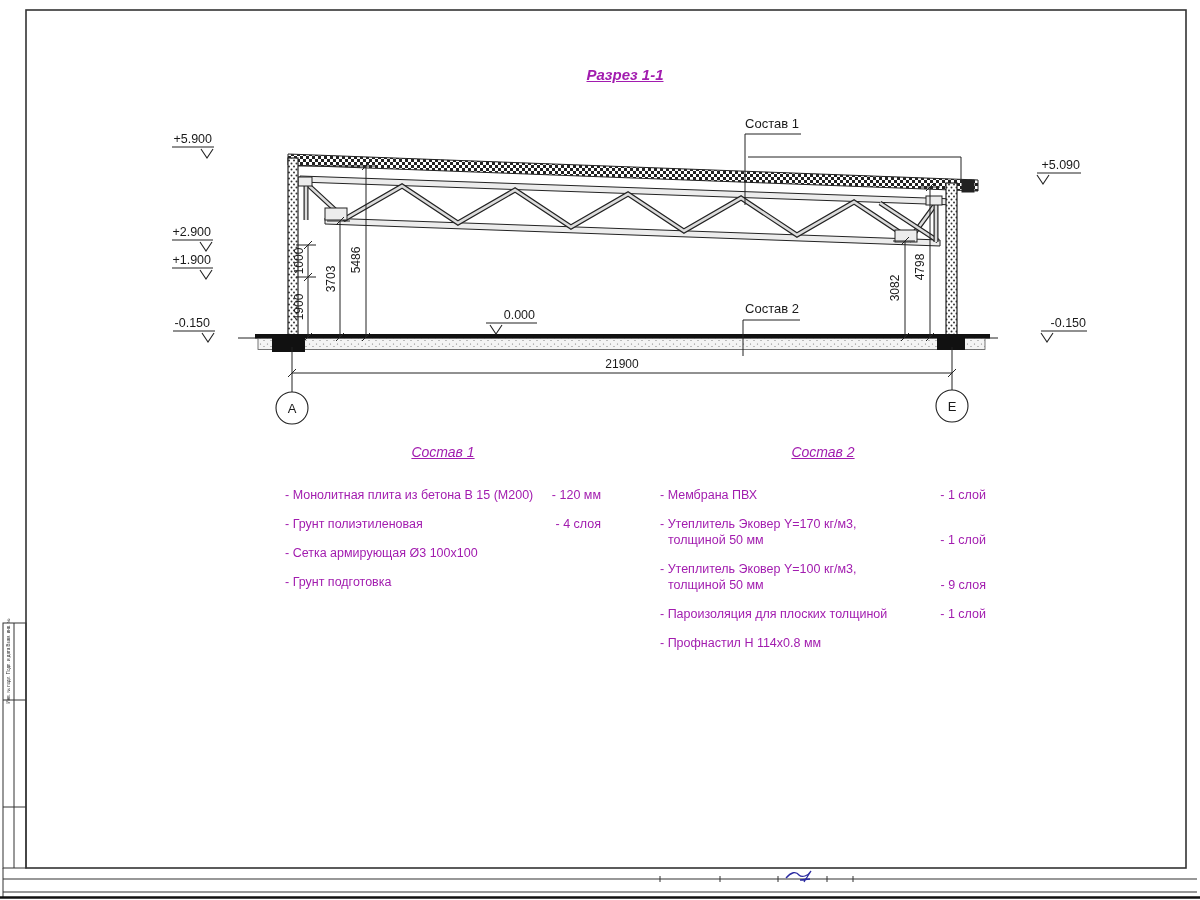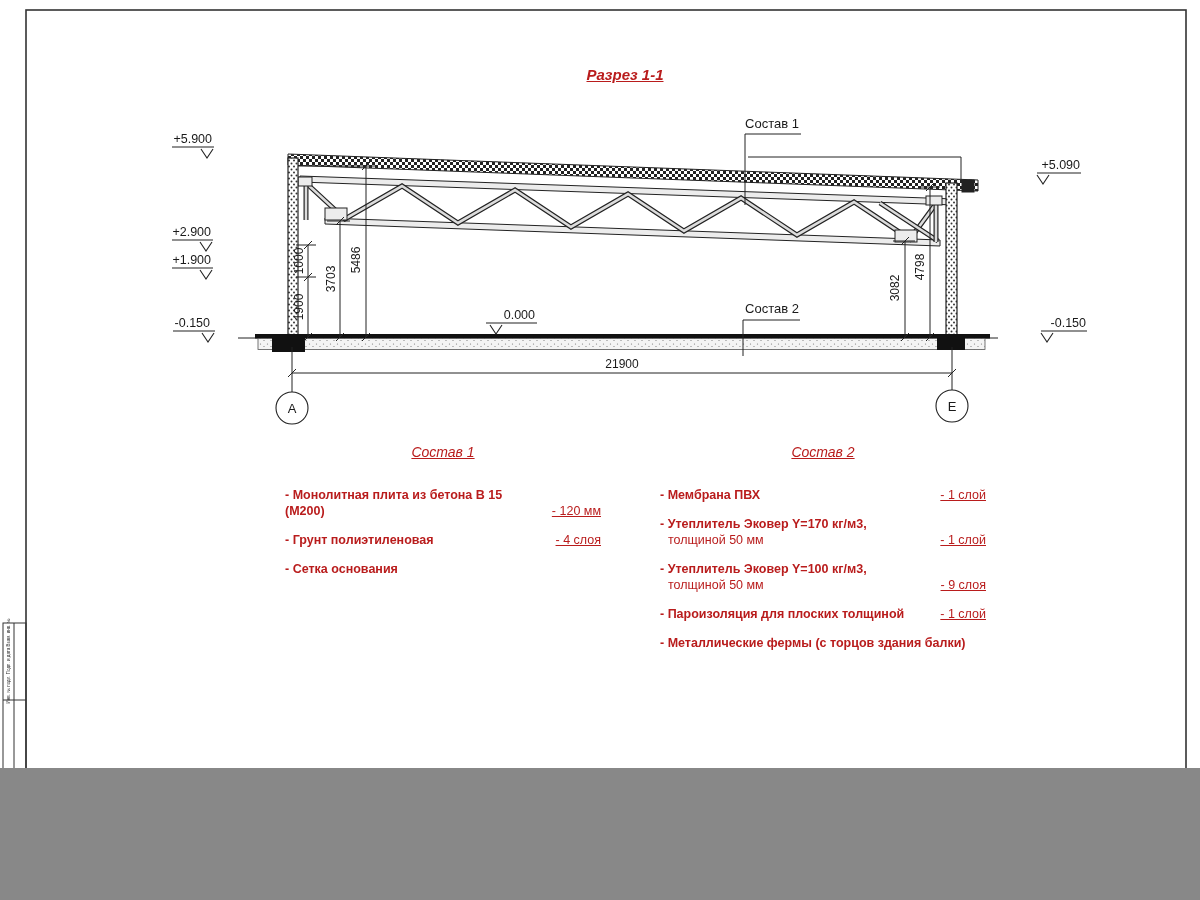--- a/index.html
+++ b/index.html
@@ -1,42 +1,42 @@
 <!DOCTYPE html>
 <html><head>
 <meta charset="utf-8">
 <style>
   html,body{margin:0;padding:0;background:#888;}
   #page{
-    position:relative;width:1200px;height:768px;background:#ffffff;
-    font-family:"Liberation Sans", sans-serif;color:#b91c1c;overflow:hidden;
+    position:relative;width:1200px;height:900px;background:#ffffff;
+    font-family:"Liberation Sans", sans-serif;color:#a21caf;overflow:hidden;
   }
   #drawing-svg{position:absolute;left:0;top:0;}
   .dwg-text{font-family:"Liberation Sans", sans-serif;fill:#1a1a1a;}
   .dim-text{font-size:12px;}
   .elev-text{font-size:12.5px;}
   .axis-text{font-size:13px;}
   .label-text{font-size:13px;}
   .stamp-text{font-size:4.5px;fill:#333;}
   .sheet-title{
     position:absolute;left:540px;top:66px;width:170px;text-align:center;
     font-size:15px;font-style:italic;font-weight:bold;text-decoration:underline;
   }
   .comp-list{position:absolute;font-size:12.5px;line-height:16px;}
   #comp-list-1{left:285px;top:444px;width:316px;}
   #comp-list-2{left:660px;top:444px;width:326px;}
   .comp-title{
     text-align:center;font-style:italic;font-size:14px;text-decoration:underline;
     margin-bottom:27px;
   }
   .comp-row{display:flex;justify-content:space-between;align-items:flex-end;margin-bottom:13px;}
-  .comp-name{display:block;font-weight:bold;}
+  .comp-name{display:block;}
   .comp-line2{display:block;padding-left:8px;}
   .comp-line2:empty{display:none;}
-  .comp-value{white-space:nowrap;padding-left:10px;text-decoration:underline;}
+  .comp-value{white-space:nowrap;padding-left:10px;}
 </style>
 </head>
 <body>
 
 <div id="page">
 
   <div class="sheet-title">Разрез 1-1</div>
 
   <svg id="drawing-svg" width="1200" height="900" viewBox="0 0 1200 900">
     <defs>
@@ -243,21 +243,27 @@
       <span class="comp-value">- 120 мм</span>
     </div>
     <div class="comp-row">
       <span>
           <span class="comp-name">- Грунт полиэтиленовая</span>
         </span>
       <span class="comp-value">- 4 слоя</span>
     </div>
     <div class="comp-row">
       <span>
-          <span class="comp-name">- Сетка основания</span>
+          <span class="comp-name">- Сетка армирующая Ø3 100х100</span>
+        </span>
+      <span class="comp-value"></span>
+    </div>
+    <div class="comp-row">
+      <span>
+          <span class="comp-name">- Грунт подготовка</span>
         </span>
       <span class="comp-value"></span>
     </div>
   </div>
 
   <div id="comp-list-2" class="comp-list">
     <div class="comp-title">Состав 2</div>
     <div class="comp-row">
       <span>
           <span class="comp-name">- Мембрана ПВХ</span>
@@ -279,19 +285,19 @@
       <span class="comp-value">- 9 слоя</span>
     </div>
     <div class="comp-row">
       <span>
           <span class="comp-name">- Пароизоляция для плоских толщиной</span>
         </span>
       <span class="comp-value">- 1 слой</span>
     </div>
     <div class="comp-row">
       <span>
-          <span class="comp-name">- Металлические фермы (с торцов здания балки)</span>
+          <span class="comp-name">- Профнастил Н 114х0.8 мм</span>
         </span>
       <span class="comp-value"></span>
     </div>
   </div>
 
 </div>
 
 </body></html>

